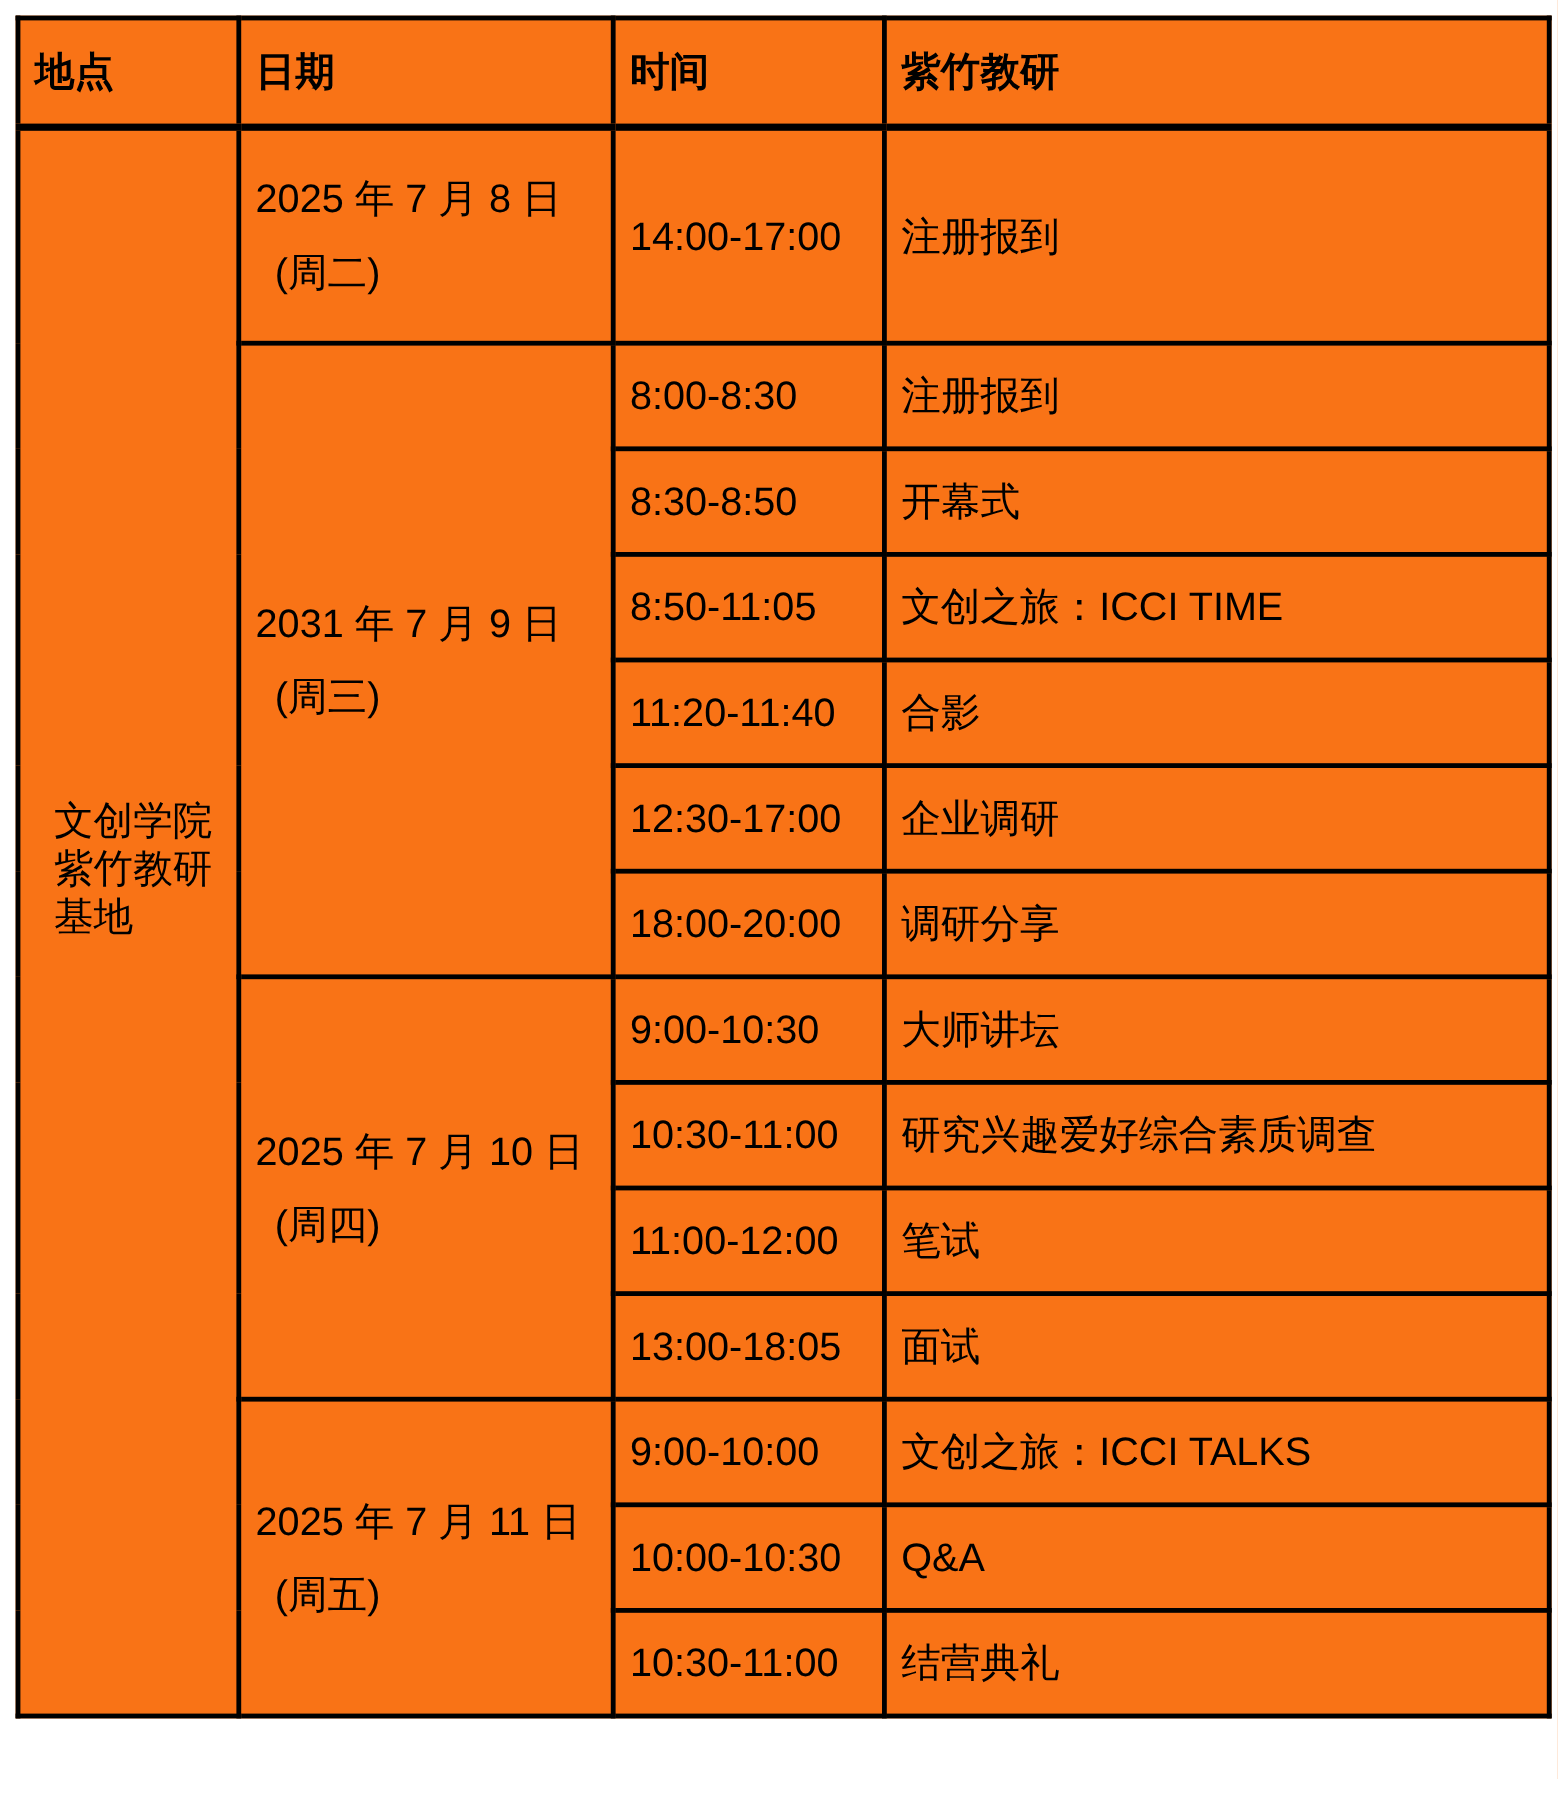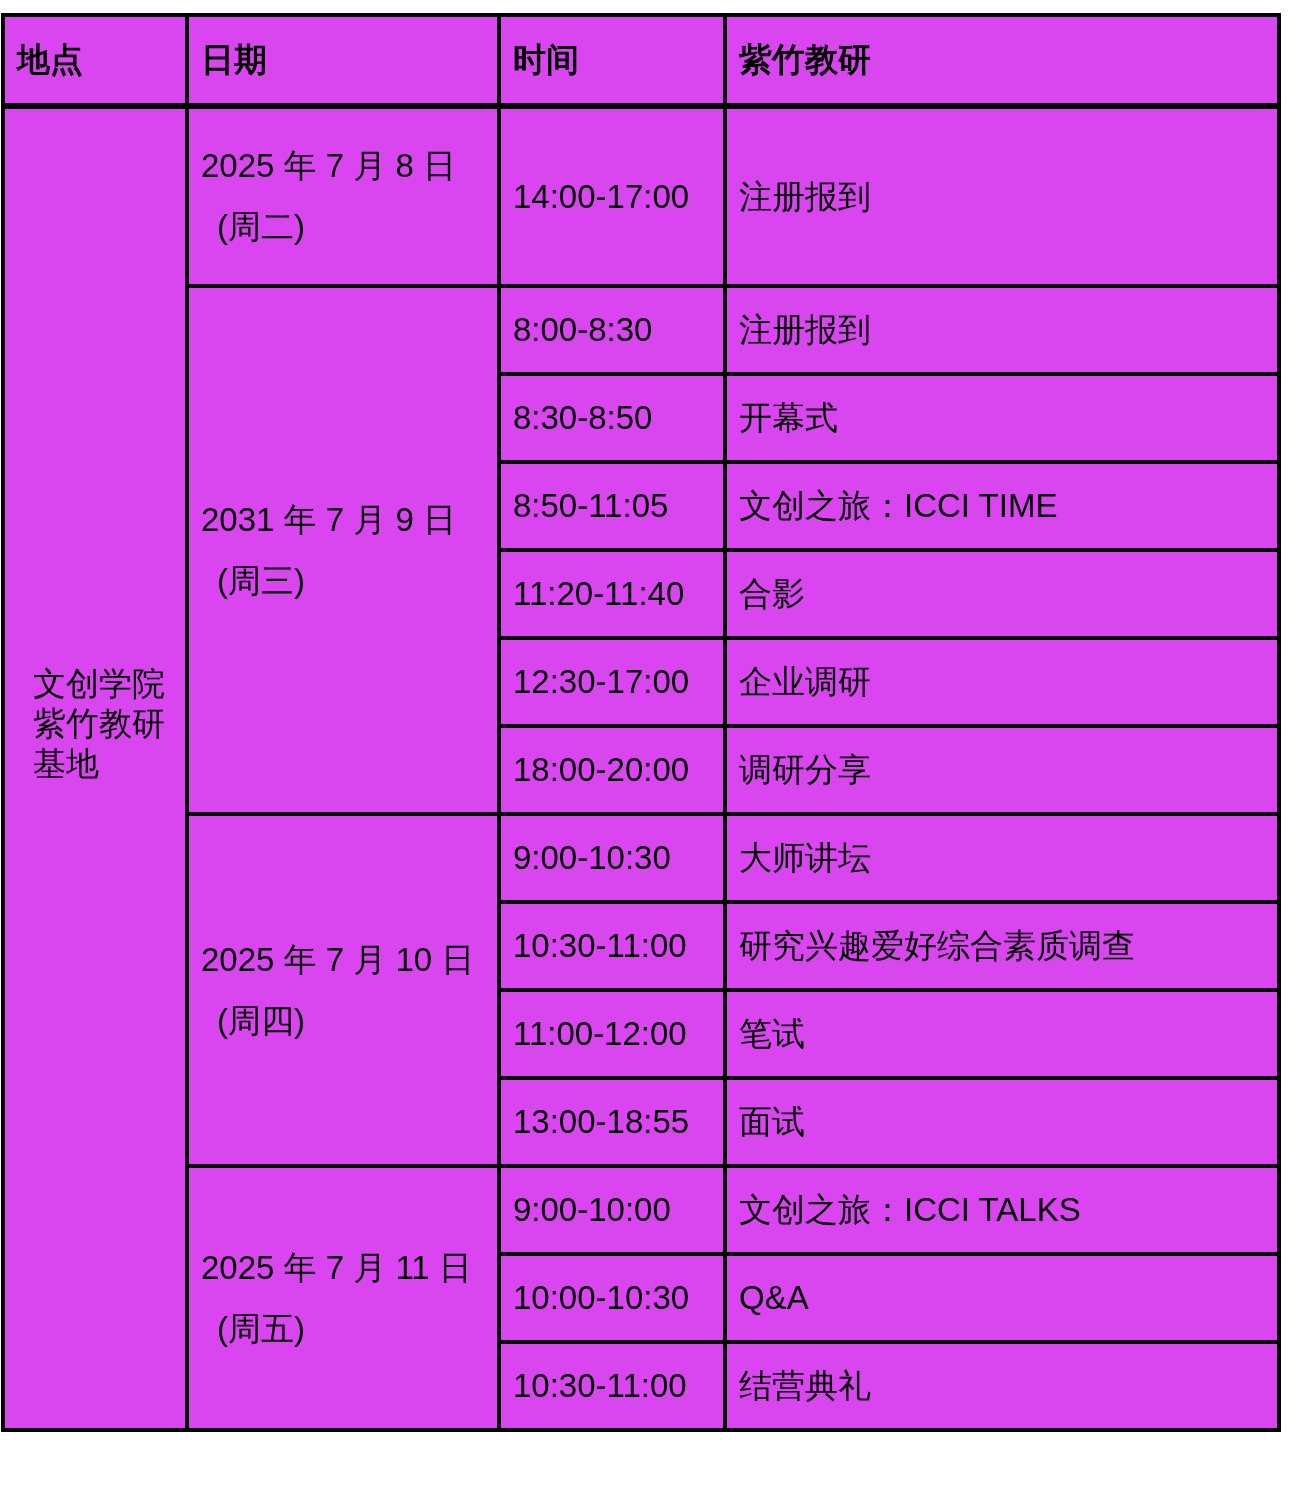--- a/index.html
+++ b/index.html
@@ -4,24 +4,24 @@
 <style>
   html, body { margin: 0; padding: 0; }
   body {
     width: 1298px; height: 1498px;
     background: #ffffff;
     font-family: "Liberation Sans", "DejaVu Sans", sans-serif;
     color: #000000;
   }
   .page { position: relative; width: 1298px; height: 1498px; background: #ffffff; }
   table.schedule {
-    position: absolute; left: 1px; top: 13px;
+    position: absolute; left: 13px; top: 13px;
     border-collapse: collapse; table-layout: fixed;
     width: 1276px;
-    background: #d946ef;
+    background: #f97316;
   }
   .schedule th, .schedule td {
     border: 4px solid #000000;
     vertical-align: middle;
     text-align: left;
     padding: 0 6px 0 12px;
     font-size: 33px;
     line-height: 40px;
     color: #000000;
     overflow: hidden;
@@ -125,21 +125,21 @@
       </tr>
       <tr class="act-row">
         <td class="time-cell">10:30-11:00</td>
         <td class="activity-cell">研究兴趣爱好综合素质调查</td>
       </tr>
       <tr class="act-row">
         <td class="time-cell">11:00-12:00</td>
         <td class="activity-cell">笔试</td>
       </tr>
       <tr class="act-row">
-        <td class="time-cell">13:00-18:55</td>
+        <td class="time-cell">13:00-18:05</td>
         <td class="activity-cell">面试</td>
       </tr>
 
       <tr class="act-row">
         <td rowspan="3">
           <div class="cell-lines">
             <span class="line">2025 年 7 月 11 日</span>
             <span class="line week-line">(周五)</span>
           </div>
         </td>

